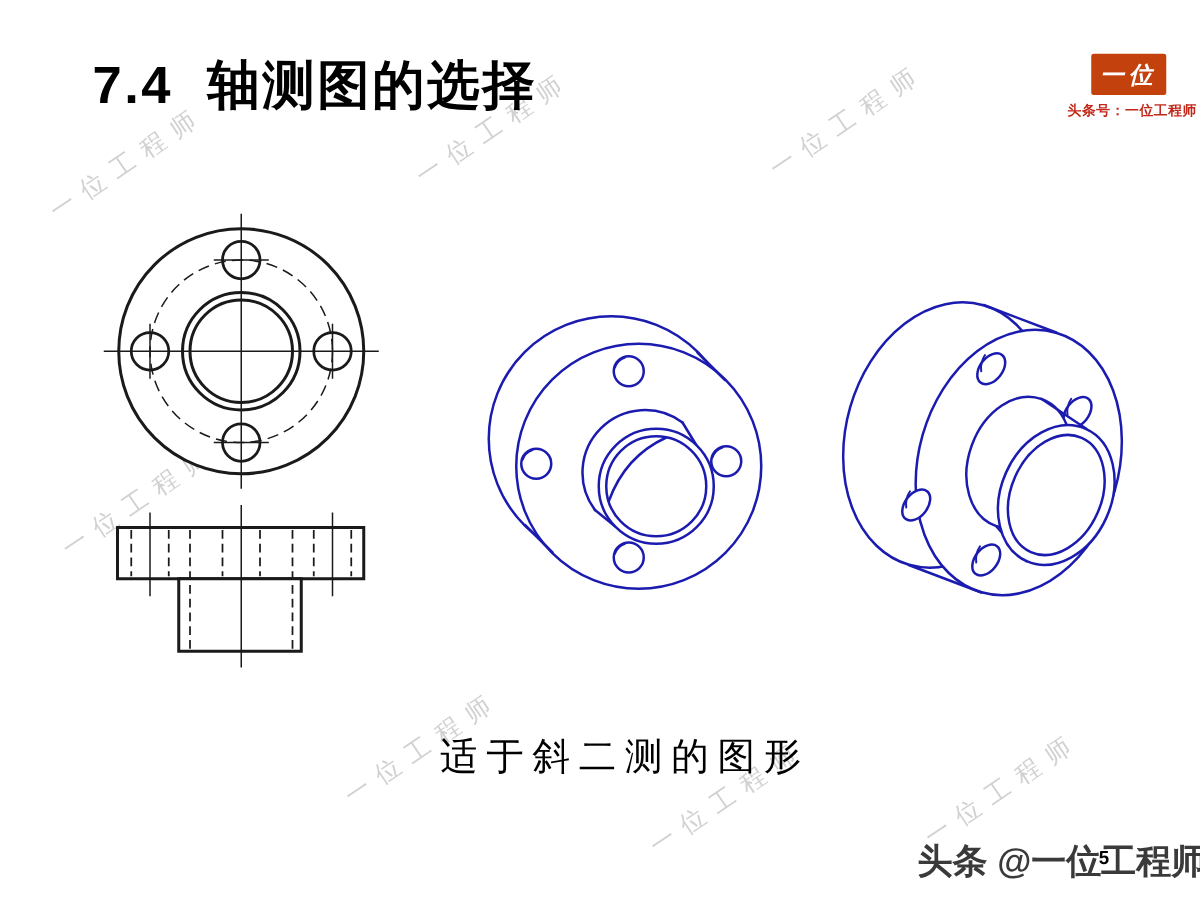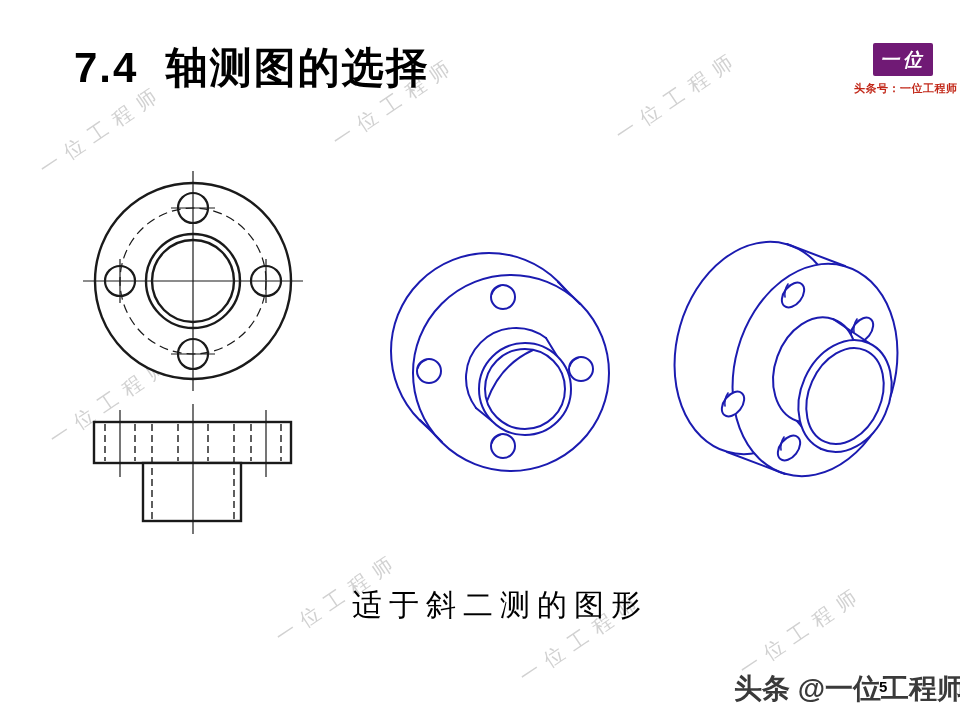--- a/index.html
+++ b/index.html
@@ -55,21 +55,21 @@
   <span class="wm" style="left:395px;top:102px">一位工程师</span>
   <span class="wm" style="left:678px;top:96px">一位工程师</span>
   <span class="wm" style="left:112px;top:400px">一位工程师</span>
   <span class="wm" style="left:338px;top:598px">一位工程师</span>
   <span class="wm" style="left:582px;top:638px">一位工程师</span>
   <span class="wm" style="left:802px;top:631px">一位工程师</span>
 
   <div class="title">7.4  轴测图的选择</div>
 
   <div class="logo">
-    <div class="logo-badge" style="background:#701a75">一位</div>
+    <div class="logo-badge" style="background:#c2410c">一位</div>
     <div class="logo-caption" style="color:#c22819">头条号：一位工程师</div>
   </div>
 
   <svg class="figures" width="960" height="720" viewBox="0 0 960 720">
 
     <g stroke="#1a1a1a" fill="none">
 
       <circle cx="193" cy="281" r="98" fill="#ffffff" stroke-width="2.4"></circle>
       <circle cx="193" cy="281" r="73" stroke-width="1.2" stroke-dasharray="9 5"></circle>
       <circle cx="193" cy="281" r="47" stroke-width="2.4"></circle>

